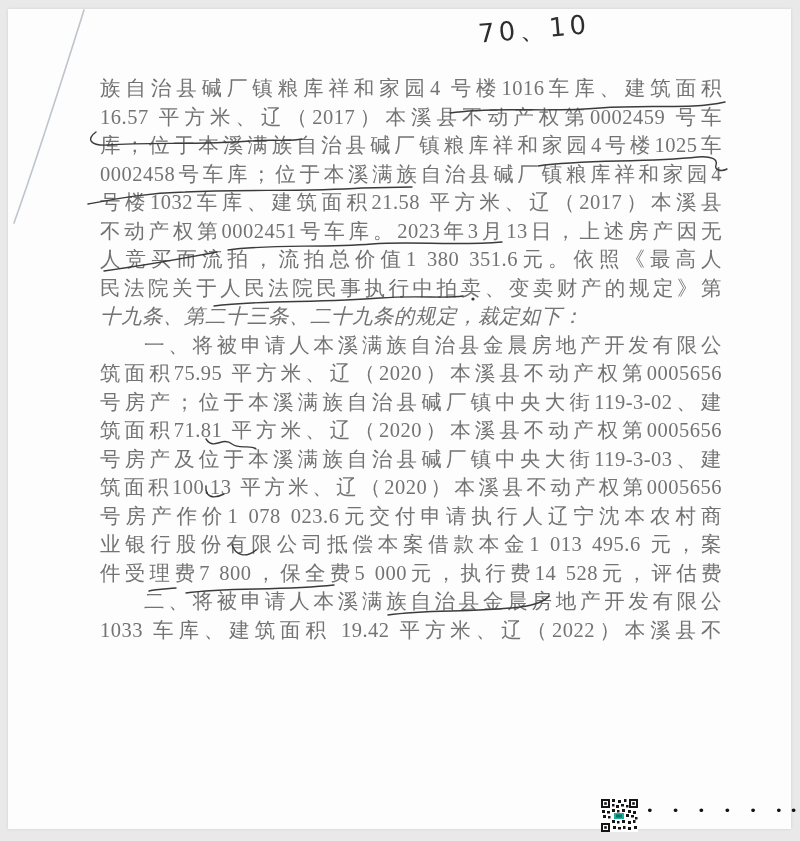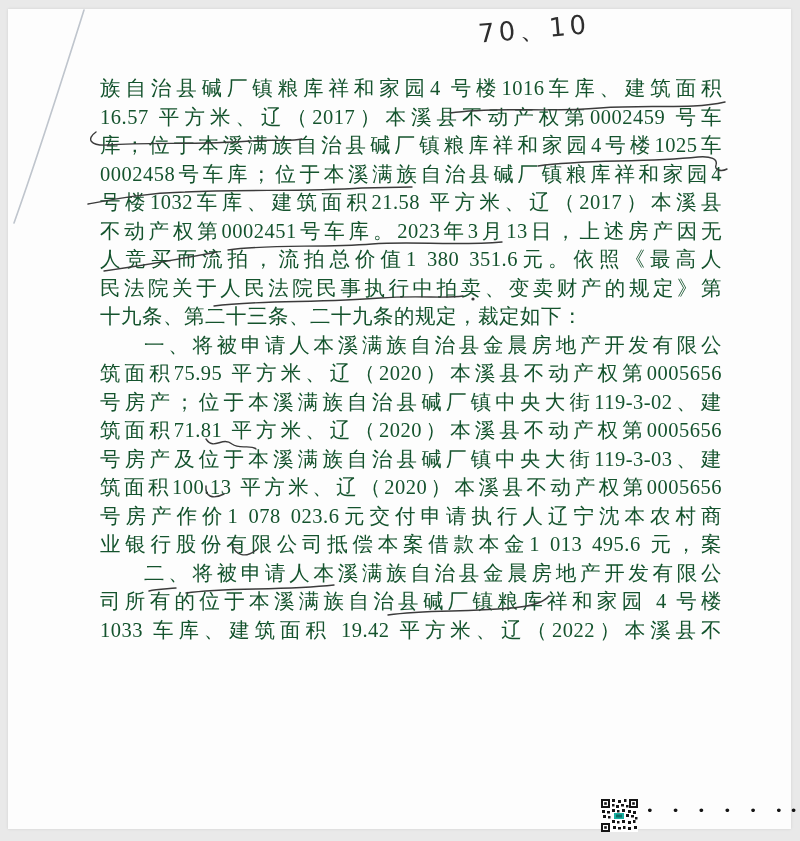--- a/index.html
+++ b/index.html
@@ -10,30 +10,30 @@
     overflow:hidden;position:relative;
   }
   #stage{position:absolute;left:0;top:0;width:800px;height:841px;}
   .paper{
     position:absolute;left:8px;top:9px;width:783px;height:820px;
     background:#fdfdfd;
     box-shadow:0 0 3px rgba(0,0,0,.10);
   }
   .textblock{
     position:absolute;left:100px;top:74px;width:622px;
-    color:#14532d;
+    color:#737373;
     font-size:20.5px;line-height:28.5px;
     letter-spacing:.5px;
   }
   .line{
     height:28.5px;line-height:28.5px;white-space:nowrap;
     text-align:justify;text-align-last:justify;
     text-justify:inter-character;
   }
-  .line.no-stretch{text-align-last:left;}
+  .line.no-stretch{text-align-last:left;font-style:italic;}
   .line.indent{padding-left:44px;}
   .handnote{
     position:absolute;left:478px;top:12px;
     font-family:"DejaVu Sans",sans-serif;
     font-size:26px;color:#2e2e2e;
     transform:rotate(-5deg);
     letter-spacing:4px;
   }
   .marks{position:absolute;left:0;top:0;width:800px;height:841px;pointer-events:none;}
   .marks path{fill:none;stroke:#3b3b3b;stroke-width:1.4;stroke-linecap:round;}
@@ -65,22 +65,22 @@
     <div class="line">民法院关于人民法院民事执行中拍卖、变卖财产的规定》第</div>
     <div class="line no-stretch">十九条、第二十三条、二十九条的规定，裁定如下：</div>
     <div class="line indent">一、将被申请人本溪满族自治县金晨房地产开发有限公</div>
     <div class="line">筑面积75.95 平方米、辽（2020）本溪县不动产权第0005656</div>
     <div class="line">号房产；位于本溪满族自治县碱厂镇中央大街119-3-02、建</div>
     <div class="line">筑面积71.81 平方米、辽（2020）本溪县不动产权第0005656</div>
     <div class="line">号房产及位于本溪满族自治县碱厂镇中央大街119-3-03、建</div>
     <div class="line">筑面积100.13 平方米、辽（2020）本溪县不动产权第0005656</div>
     <div class="line">号房产作价1 078 023.6元交付申请执行人辽宁沈本农村商</div>
     <div class="line">业银行股份有限公司抵偿本案借款本金1 013 495.6 元，案</div>
+    <div class="line">件受理费7 800，保全费5 000元，执行费14 528元，评估费</div>
     <div class="line indent">二、将被申请人本溪满族自治县金晨房地产开发有限公</div>
-    <div class="line">司所有的位于本溪满族自治县碱厂镇粮库祥和家园 4 号楼</div>
     <div class="line">1033 车库、建筑面积 19.42 平方米、辽（2022）本溪县不</div>
   </div>
 
   <svg class="marks" viewBox="0 0 800 841" xmlns="http://www.w3.org/2000/svg">
 
     <path class="crease" d="M84,10 C62,80 40,150 14,223"></path>
 
     <path d="M450,113 C500,106 545,113 600,108 C650,104 690,110 725,102"></path>
 
     <path d="M96,132 C86,139 90,146 108,145 C150,142 200,145 250,141 C272,139 290,142 302,139"></path>

